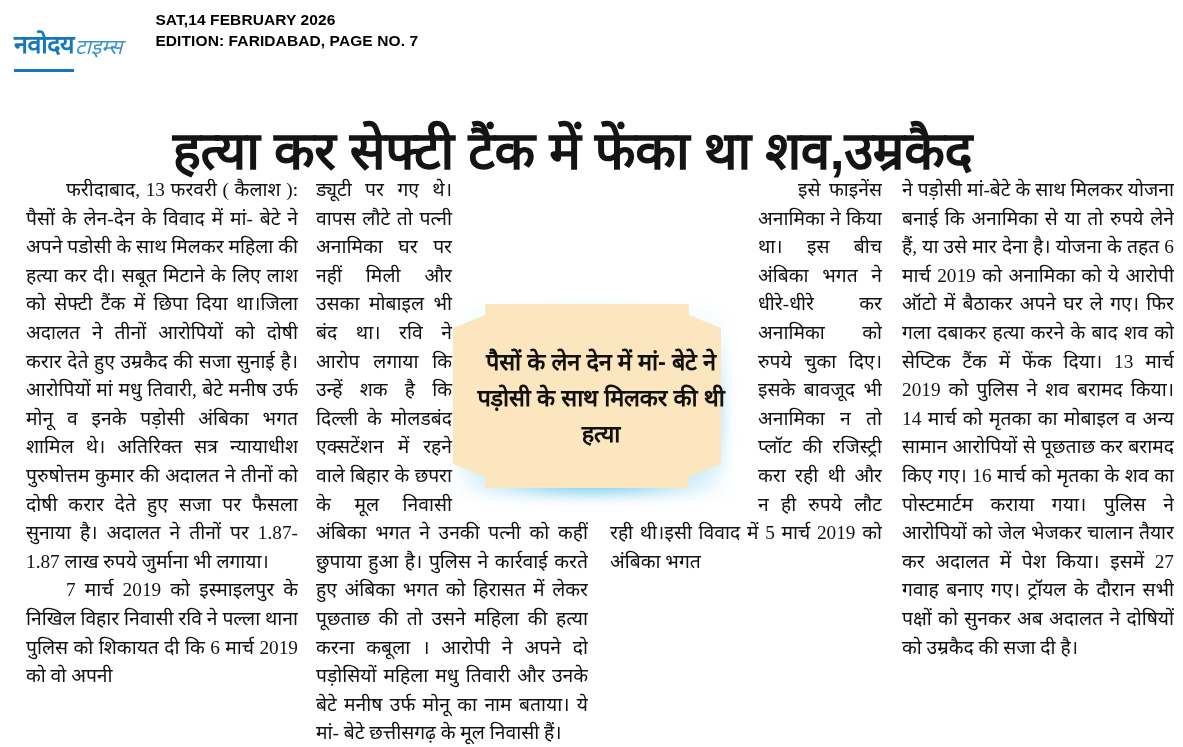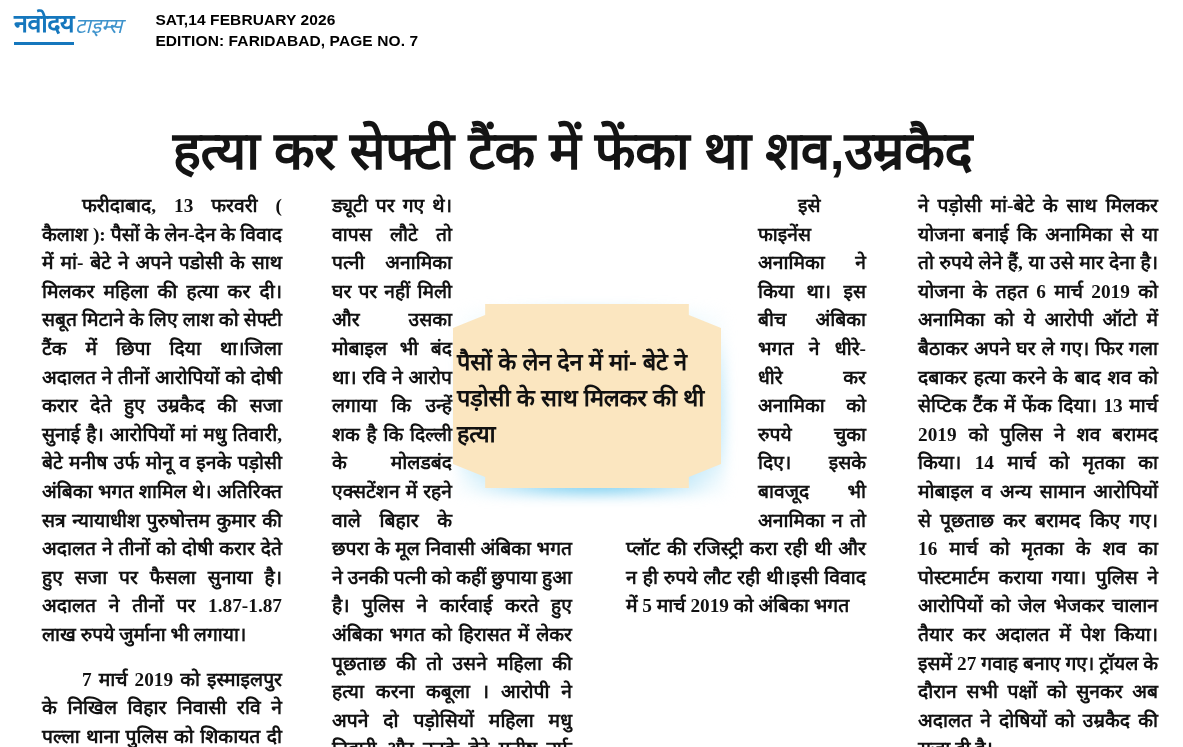--- a/index.html
+++ b/index.html
@@ -33,21 +33,22 @@
     align-items: baseline;
     line-height: 1;
   }
   #logo-main {
     font-family: "Liberation Sans", "DejaVu Sans", sans-serif;
     font-weight: bold;
     font-size: 25px;
     letter-spacing: -0.5px;
     color: #1577bd;
     border-bottom: 3px solid #1577bd;
-    padding-bottom: 6px;
+    padding-bottom: 12px;
+    margin-top: 21px;
   }
   #logo-sub {
     font-family: "Liberation Sans", "DejaVu Sans", sans-serif;
     font-weight: normal;
     font-style: italic;
     font-size: 21px;
     color: #3e93cc;
     margin-left: 1px;
     position: relative;
     top: 1px;
@@ -97,21 +98,21 @@
     text-align: justify;
     text-justify: inter-word;
     color: #121212;
     overflow: hidden;
   }
   #col1 { left: 0px; }
   #col2 { left: 290px; }
   #col3 { left: 584px; }
   #col4 { left: 876px; }
 
-  .col p { margin: 16px; font-weight: bold; }
+  .col p { margin: 0; }
   .col p.indent { text-indent: 40px; }
 
   
   .shape-pad {
     width: 0;
     height: 0;
     pointer-events: none;
   }
   #col2 .shape-pad {
     float: right;
@@ -163,20 +164,21 @@
   }
   #callout-text {
     position: absolute;
     left: 9px;
     top: 6px;
     width: 296px;
     height: 184px;
     display: flex;
     align-items: center;
     justify-content: center;
+    text-align: center;
     font-family: "Liberation Sans", "DejaVu Sans", sans-serif;
     font-weight: bold;
     font-size: 23.5px;
     line-height: 36px;
     color: #111111;
     letter-spacing: -0.2px;
     padding: 0 4px;
     box-sizing: border-box;
   }
 </style>

